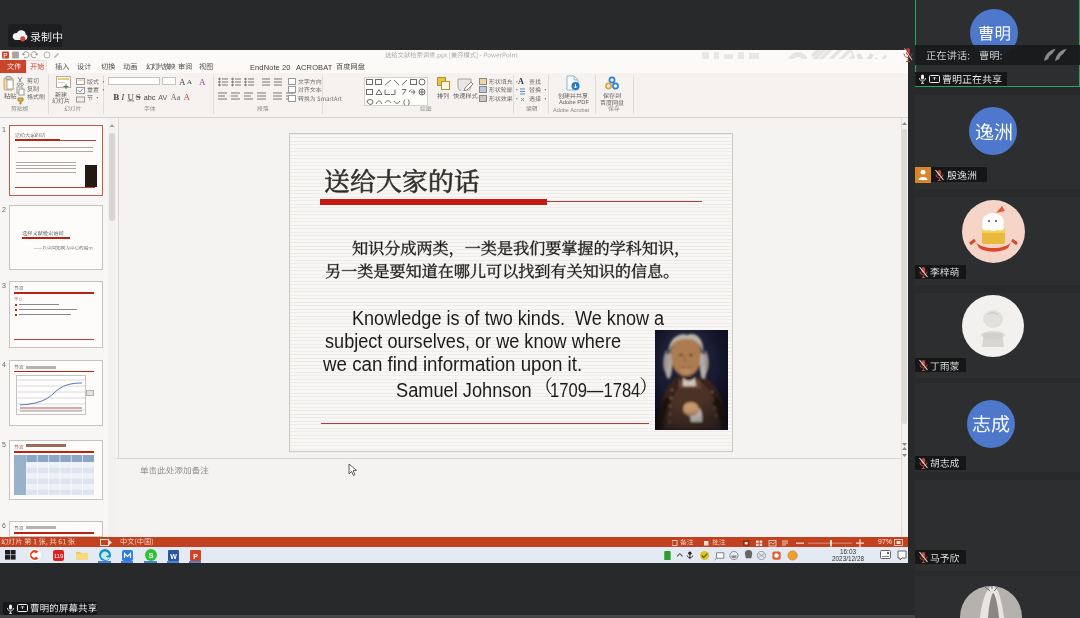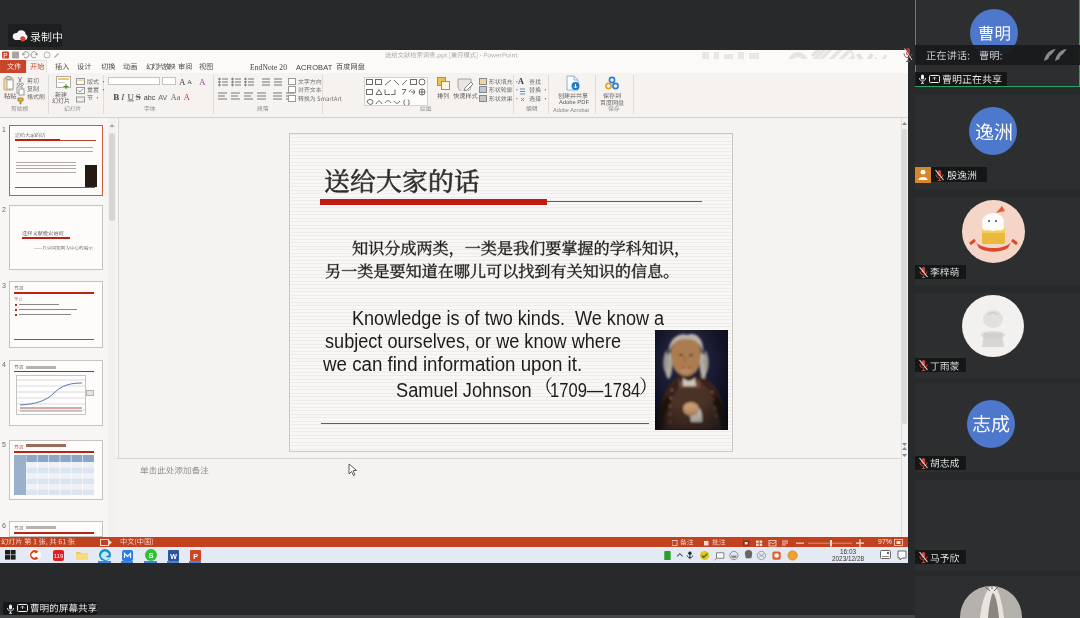--- a/index.html
+++ b/index.html
@@ -60,21 +60,21 @@
   </svg>
 <svg style="position:absolute;left:176.5px;top:62.3px;overflow:visible" width="16" height="9">
     <path transform="translate(1 7.2)" d="M3.1 -5.9C3.2 -5.7 3.3 -5.5 3.4 -5.3H0.6V-4.1H1.1V-4.8H6V-4.1H6.6V-5.3H3.9L4 -5.3C4 -5.5 3.8 -5.9 3.6 -6.1ZM1.6 -2.1H3.3V-1.3H1.6ZM1.6 -2.6V-3.3H3.3V-2.6ZM5.6 -2.1V-1.3H3.9V-2.1ZM5.6 -2.6H3.9V-3.3H5.6ZM3.3 -4.5V-3.8H1V-0.4H1.6V-0.8H3.3V0.6H3.9V-0.8H5.6V-0.4H6.2V-3.8H3.9V-4.5Z M9.7 -3.2H11.9V-2.3H9.7ZM7.9 -4.4V0.6H8.4V-4.4ZM8 -5.7C8.3 -5.4 8.6 -5 8.8 -4.7L9.2 -5C9.1 -5.3 8.7 -5.7 8.4 -6ZM9.5 -4.6C9.7 -4.3 10 -3.9 10.1 -3.6H9.2V-1.9H10C9.9 -1.2 9.6 -0.6 8.8 -0.3C8.9 -0.2 9 -0 9.1 0.1C10.1 -0.3 10.4 -1 10.5 -1.9H11V-0.7C11 -0.2 11.1 -0.1 11.6 -0.1C11.7 -0.1 12.2 -0.1 12.3 -0.1C12.7 -0.1 12.8 -0.3 12.8 -1C12.7 -1 12.5 -1.1 12.4 -1.2C12.4 -0.6 12.4 -0.5 12.2 -0.5C12.1 -0.5 11.8 -0.5 11.7 -0.5C11.5 -0.5 11.5 -0.6 11.5 -0.7V-1.9H12.4V-3.6H11.5C11.7 -3.9 12 -4.3 12.2 -4.7L11.6 -4.8C11.5 -4.5 11.2 -4 11 -3.6H10.1L10.5 -3.8C10.4 -4.1 10.1 -4.5 9.9 -4.8ZM9.7 -5.6V-5.2H13.2V-0.1C13.2 0 13.2 0 13.1 0C13 0 12.7 0 12.4 0C12.4 0.2 12.5 0.4 12.5 0.5C13 0.5 13.3 0.5 13.5 0.4C13.7 0.3 13.7 0.2 13.7 -0.1V-5.6Z" fill="#4a4846"></path>
   </svg>
 <svg style="position:absolute;left:197.5px;top:62.3px;overflow:visible" width="16" height="9">
     <path transform="translate(1 7.2)" d="M3.2 -5.7V-1.9H3.8V-5.2H6V-1.9H6.5V-5.7ZM1.1 -5.8C1.4 -5.5 1.6 -5.1 1.8 -4.8L2.2 -5.1C2.1 -5.4 1.8 -5.8 1.5 -6ZM4.6 -4.7V-3.3C4.6 -2.1 4.4 -0.8 2.5 0.2C2.7 0.3 2.8 0.5 2.9 0.6C4 0 4.5 -0.8 4.8 -1.5V-0.1C4.8 0.3 5 0.5 5.5 0.5H6.2C6.8 0.5 6.9 0.2 6.9 -1C6.8 -1 6.6 -1.1 6.5 -1.2C6.5 -0.1 6.4 0.1 6.2 0.1H5.6C5.4 0.1 5.3 0 5.3 -0.2V-2H5C5.1 -2.4 5.1 -2.9 5.1 -3.3V-4.7ZM0.5 -4.8V-4.3H2.2C1.8 -3.4 1 -2.5 0.3 -2C0.4 -1.9 0.5 -1.6 0.5 -1.5C0.8 -1.7 1.1 -1.9 1.4 -2.2V0.6H1.9V-2.5C2.1 -2.2 2.4 -1.8 2.6 -1.6L2.9 -2C2.8 -2.2 2.3 -2.7 2 -3C2.4 -3.5 2.7 -4.1 2.9 -4.6L2.6 -4.8L2.5 -4.8Z M9.9 -2C10.5 -1.9 11.2 -1.6 11.6 -1.4L11.8 -1.8C11.4 -2 10.7 -2.2 10.1 -2.3ZM9.2 -1.1C10.2 -1 11.4 -0.7 12.1 -0.4L12.3 -0.8C11.6 -1.1 10.4 -1.4 9.4 -1.5ZM7.8 -5.7V0.6H8.3V0.3H13.3V0.6H13.8V-5.7ZM8.3 -0.2V-5.2H13.3V-0.2ZM10.2 -5.1C9.8 -4.5 9.2 -3.9 8.6 -3.6C8.7 -3.5 8.9 -3.3 9 -3.3C9.2 -3.4 9.4 -3.6 9.6 -3.8C9.8 -3.5 10.1 -3.3 10.4 -3.1C9.8 -2.8 9.1 -2.6 8.5 -2.5C8.5 -2.4 8.7 -2.2 8.7 -2.1C9.4 -2.2 10.2 -2.5 10.9 -2.9C11.5 -2.5 12.1 -2.3 12.8 -2.1C12.9 -2.3 13 -2.4 13.1 -2.5C12.5 -2.7 11.9 -2.9 11.3 -3.1C11.8 -3.5 12.3 -3.9 12.6 -4.4L12.3 -4.5L12.2 -4.5H10.3C10.4 -4.7 10.5 -4.8 10.6 -4.9ZM9.9 -4.1 10 -4.1H11.8C11.6 -3.8 11.2 -3.6 10.8 -3.3C10.5 -3.6 10.2 -3.8 9.9 -4.1Z" fill="#4a4846"></path>
   </svg>
 <svg style="position:absolute;left:145.0px;top:62.3px;overflow:visible" width="30" height="9">
     <path transform="translate(1 7.2)" d="M3.4 -5.3V-4.8H6.1C6 -1.7 5.9 -0.6 5.7 -0.3C5.6 -0.2 5.5 -0.2 5.4 -0.2C5.2 -0.2 4.8 -0.2 4.3 -0.2C4.4 -0.1 4.4 0.2 4.5 0.3C4.9 0.3 5.3 0.4 5.6 0.3C5.9 0.3 6 0.2 6.2 0C6.5 -0.3 6.6 -1.5 6.7 -5C6.7 -5.1 6.7 -5.3 6.7 -5.3ZM0.6 0C0.8 -0.1 1.1 -0.2 3.2 -0.5C3.3 -0.2 3.4 0.1 3.5 0.3L4 0.1C3.8 -0.5 3.4 -1.4 3.1 -2.1L2.6 -1.9C2.8 -1.6 2.9 -1.3 3 -1L1.4 -0.7C2.1 -1.7 2.9 -2.8 3.5 -4L2.9 -4.2C2.8 -4 2.7 -3.7 2.5 -3.4L1.2 -3.3C1.6 -4 2.1 -4.9 2.5 -5.8L1.9 -6C1.6 -5 1 -4 0.8 -3.7C0.7 -3.4 0.5 -3.3 0.4 -3.2C0.4 -3.1 0.5 -2.8 0.6 -2.7C0.7 -2.7 0.9 -2.8 2.2 -2.9C1.7 -2.1 1.3 -1.4 1.1 -1.2C0.8 -0.8 0.6 -0.6 0.4 -0.5C0.5 -0.4 0.6 -0.1 0.6 0Z M6.3 -4.6C6.3 -4 6.2 -3.3 6 -2.8L6.4 -2.6C6.6 -3.2 6.7 -3.9 6.7 -4.5ZM8.3 -4.7C8.2 -4.2 8 -3.6 7.8 -3.2L8.1 -3C8.4 -3.4 8.6 -4 8.8 -4.5ZM7.2 -6V-3.7C7.2 -2.4 7.1 -0.9 5.9 0.2C6 0.3 6.2 0.5 6.3 0.6C6.9 -0 7.3 -0.7 7.5 -1.4C7.8 -1.1 8.2 -0.6 8.4 -0.4L8.8 -0.8C8.6 -1 7.8 -1.8 7.6 -2C7.7 -2.6 7.7 -3.1 7.7 -3.7V-6ZM8.8 -5.5V-4.9H10.7V-0.2C10.7 -0.1 10.6 -0 10.5 -0C10.3 -0 9.8 -0 9.3 -0.1C9.4 0.1 9.5 0.4 9.5 0.5C10.2 0.5 10.6 0.5 10.9 0.4C11.2 0.3 11.3 0.2 11.3 -0.2V-4.9H12.5V-5.5Z M12.5 -5.9V-3.5C12.5 -2.2 12.4 -0.9 11.5 0.2C11.6 0.3 11.8 0.5 11.9 0.6C12.6 -0.1 12.9 -1 13 -1.9H16V0.6H16.6V-2.5H13C13.1 -2.8 13.1 -3.1 13.1 -3.5V-3.6H17.7V-4.2H15.7V-6H15.1V-4.2H13.1V-5.9Z M18.3 -5.9C18.4 -5.6 18.6 -5.2 18.7 -4.9L19.1 -5.1C19.1 -5.3 18.9 -5.8 18.8 -6.1ZM17.1 -4.9V-4.4H18V-2.9C18 -1.9 17.9 -0.7 17 0.2C17.1 0.3 17.3 0.5 17.4 0.6C18.3 -0.5 18.5 -1.7 18.5 -2.9V-2.9H19.5C19.4 -0.9 19.4 -0.2 19.2 -0.1C19.2 0 19.1 0 19 0C18.9 0 18.7 0 18.4 -0C18.4 0.1 18.5 0.3 18.5 0.5C18.8 0.5 19.1 0.5 19.3 0.5C19.5 0.5 19.6 0.4 19.7 0.3C19.9 0 19.9 -0.8 20 -3.2C20 -3.2 20 -3.4 20 -3.4H18.5V-4.4H20.3V-4.9ZM21.3 -4.2H22.7C22.5 -3.3 22.3 -2.5 22 -1.9C21.6 -2.5 21.4 -3.3 21.3 -4.1ZM21.2 -6.1C21 -4.8 20.6 -3.6 20 -2.8C20.1 -2.7 20.3 -2.5 20.4 -2.4C20.6 -2.7 20.8 -3 21 -3.3C21.1 -2.6 21.4 -1.9 21.6 -1.3C21.2 -0.7 20.7 -0.2 19.9 0.1C20 0.2 20.2 0.5 20.2 0.6C20.9 0.2 21.5 -0.2 21.9 -0.8C22.3 -0.2 22.8 0.2 23.4 0.6C23.5 0.4 23.7 0.2 23.8 0.1C23.2 -0.2 22.7 -0.7 22.3 -1.3C22.7 -2.1 23 -3 23.2 -4.2H23.7V-4.7H21.5C21.6 -5.1 21.7 -5.5 21.8 -6Z M26.9 -6V-4.9H25.6V-2.5H25.1V-2H26.8C26.6 -1.1 26.1 -0.4 24.7 0.2C24.9 0.3 25 0.4 25.1 0.6C26.4 0 27 -0.7 27.2 -1.6C27.6 -0.6 28.2 0.2 29 0.6C29.1 0.5 29.3 0.3 29.4 0.2C28.5 -0.2 27.9 -1 27.6 -2H29.4V-2.5H28.9V-4.9H27.4V-6ZM26 -2.5V-4.4H26.9V-3.3C26.9 -3 26.9 -2.8 26.9 -2.5ZM28.4 -2.5H27.4C27.4 -2.8 27.4 -3 27.4 -3.3V-4.4H28.4ZM24.3 -3V-1.3H23.4V-3ZM24.3 -3.4H23.4V-5H24.3ZM22.9 -5.5V-0.2H23.4V-0.8H24.8V-5.5Z" fill="#4a4846"></path>
   </svg>
-<div style="position:absolute;left:250px;top:63px;font-family:Liberation Serif, serif;font-size:7.5px;color:#3f3d3b;letter-spacing:0.1px">EndNote 20</div>
+<div style="position:absolute;left:250px;top:63px;font-family:Liberation Sans, sans-serif;font-size:7.5px;color:#3f3d3b;letter-spacing:0.1px">EndNote 20</div>
 <div style="position:absolute;left:296px;top:63px;font-family:'Liberation Sans';font-size:7.5px;color:#3f3d3b;letter-spacing:0.1px">ACROBAT</div>
 <svg style="position:absolute;left:335.0px;top:62.3px;overflow:visible" width="31" height="9">
     <path transform="translate(1 7.2)" d="M1.3 -4.1V0.6H1.8V0.1H5.5V0.6H6V-4.1H3.6C3.7 -4.4 3.8 -4.8 3.9 -5.1H6.7V-5.7H0.5V-5.1H3.2C3.2 -4.8 3.1 -4.4 3 -4.1ZM1.8 -1.7H5.5V-0.4H1.8ZM1.8 -2.2V-3.5H5.5V-2.2Z M10 -4.6V-4H8.8V-3.6H10V-2.4H12.8V-3.6H13.9V-4H12.8V-4.6H12.2V-4H10.5V-4.6ZM12.2 -3.6V-2.8H10.5V-3.6ZM12.7 -1.5C12.3 -1.1 11.9 -0.8 11.4 -0.6C10.9 -0.8 10.4 -1.1 10.1 -1.5ZM8.9 -1.9V-1.5H9.9L9.6 -1.4C9.9 -1 10.3 -0.6 10.8 -0.3C10.1 -0.1 9.3 0 8.6 0.1C8.7 0.2 8.8 0.4 8.8 0.5C9.7 0.4 10.6 0.3 11.3 -0.1C12.1 0.3 12.9 0.5 13.8 0.6C13.9 0.4 14 0.2 14.1 0.1C13.3 0 12.6 -0.1 12 -0.3C12.6 -0.7 13.1 -1.1 13.4 -1.7L13.1 -1.9L13 -1.9ZM10.6 -6C10.7 -5.8 10.8 -5.5 10.9 -5.3H8.1V-3.4C8.1 -2.3 8.1 -0.8 7.5 0.3C7.6 0.4 7.8 0.5 7.9 0.6C8.6 -0.6 8.6 -2.2 8.6 -3.4V-4.8H14V-5.3H11.5C11.4 -5.6 11.3 -5.9 11.1 -6.1Z M15.8 -3.9C16.1 -3.5 16.5 -3 16.8 -2.5C16.5 -1.8 16.1 -1.1 15.6 -0.6C15.8 -0.6 16 -0.4 16.1 -0.3C16.5 -0.8 16.8 -1.4 17.1 -2.1C17.4 -1.7 17.6 -1.4 17.7 -1.1L18 -1.5C17.9 -1.8 17.6 -2.2 17.3 -2.6C17.5 -3.2 17.7 -3.8 17.8 -4.6L17.3 -4.6C17.2 -4.1 17.1 -3.6 17 -3.1C16.7 -3.5 16.4 -3.8 16.1 -4.2ZM17.9 -3.9C18.2 -3.5 18.6 -3 18.9 -2.5C18.6 -1.7 18.2 -1.1 17.7 -0.6C17.8 -0.5 18 -0.4 18.1 -0.3C18.5 -0.7 18.9 -1.3 19.2 -2C19.4 -1.6 19.6 -1.2 19.8 -0.9L20.2 -1.2C20 -1.6 19.7 -2.1 19.4 -2.6C19.6 -3.2 19.7 -3.8 19.8 -4.5L19.3 -4.6C19.3 -4.1 19.2 -3.6 19 -3.1C18.8 -3.4 18.5 -3.8 18.2 -4.1ZM15 -5.6V0.6H15.6V-5.1H20.4V-0.1C20.4 -0 20.4 0 20.3 0C20.1 0 19.6 0 19.2 0C19.3 0.2 19.3 0.4 19.4 0.6C20 0.6 20.4 0.5 20.7 0.5C20.9 0.4 21 0.2 21 -0.1V-5.6Z M24.4 -3.1C24.8 -2.9 25.3 -2.5 25.6 -2.3L25.8 -2.6C25.6 -2.9 25.1 -3.2 24.7 -3.4ZM24.9 -6.1C24.9 -5.9 24.8 -5.7 24.7 -5.5H23.1V-4.2L23.1 -4H22V-3.5H23C22.9 -3 22.7 -2.6 22.1 -2.2C22.2 -2.2 22.4 -2 22.5 -1.9C23.2 -2.3 23.5 -2.9 23.6 -3.5H26.9V-2.6C26.9 -2.6 26.9 -2.5 26.8 -2.5C26.7 -2.5 26.4 -2.5 26 -2.5C26.1 -2.4 26.2 -2.2 26.2 -2.1C26.7 -2.1 27 -2.1 27.2 -2.2C27.4 -2.2 27.5 -2.4 27.5 -2.6V-3.5H28.5V-4H27.5V-5.5H25.3L25.5 -6ZM24.5 -4.7C24.8 -4.5 25.3 -4.2 25.5 -4H23.7L23.7 -4.2V-5.1H26.9V-4H25.5L25.8 -4.3C25.6 -4.5 25.1 -4.8 24.7 -5ZM22.7 -1.9V-0.1H21.9V0.4H28.5V-0.1H27.7V-1.9ZM23.2 -0.1V-1.4H24.2V-0.1ZM24.7 -0.1V-1.4H25.7V-0.1ZM26.2 -0.1V-1.4H27.1V-0.1Z" fill="#4a4846"></path>
   </svg>
 <div style="position:absolute;left:0;top:73px;width:908px;height:45px;background:#f5f2f0;border-bottom:1px solid #d5d2cf"></div>
 <div style="position:absolute;left:48px;top:75px;width:1px;height:39px;background:#e0dcd9"></div>
 <div style="position:absolute;left:103px;top:75px;width:1px;height:39px;background:#e0dcd9"></div>
 <div style="position:absolute;left:213px;top:75px;width:1px;height:39px;background:#e0dcd9"></div>
 <div style="position:absolute;left:322px;top:75px;width:1px;height:39px;background:#e0dcd9"></div>
 <div style="position:absolute;left:513px;top:75px;width:1px;height:39px;background:#e0dcd9"></div>

